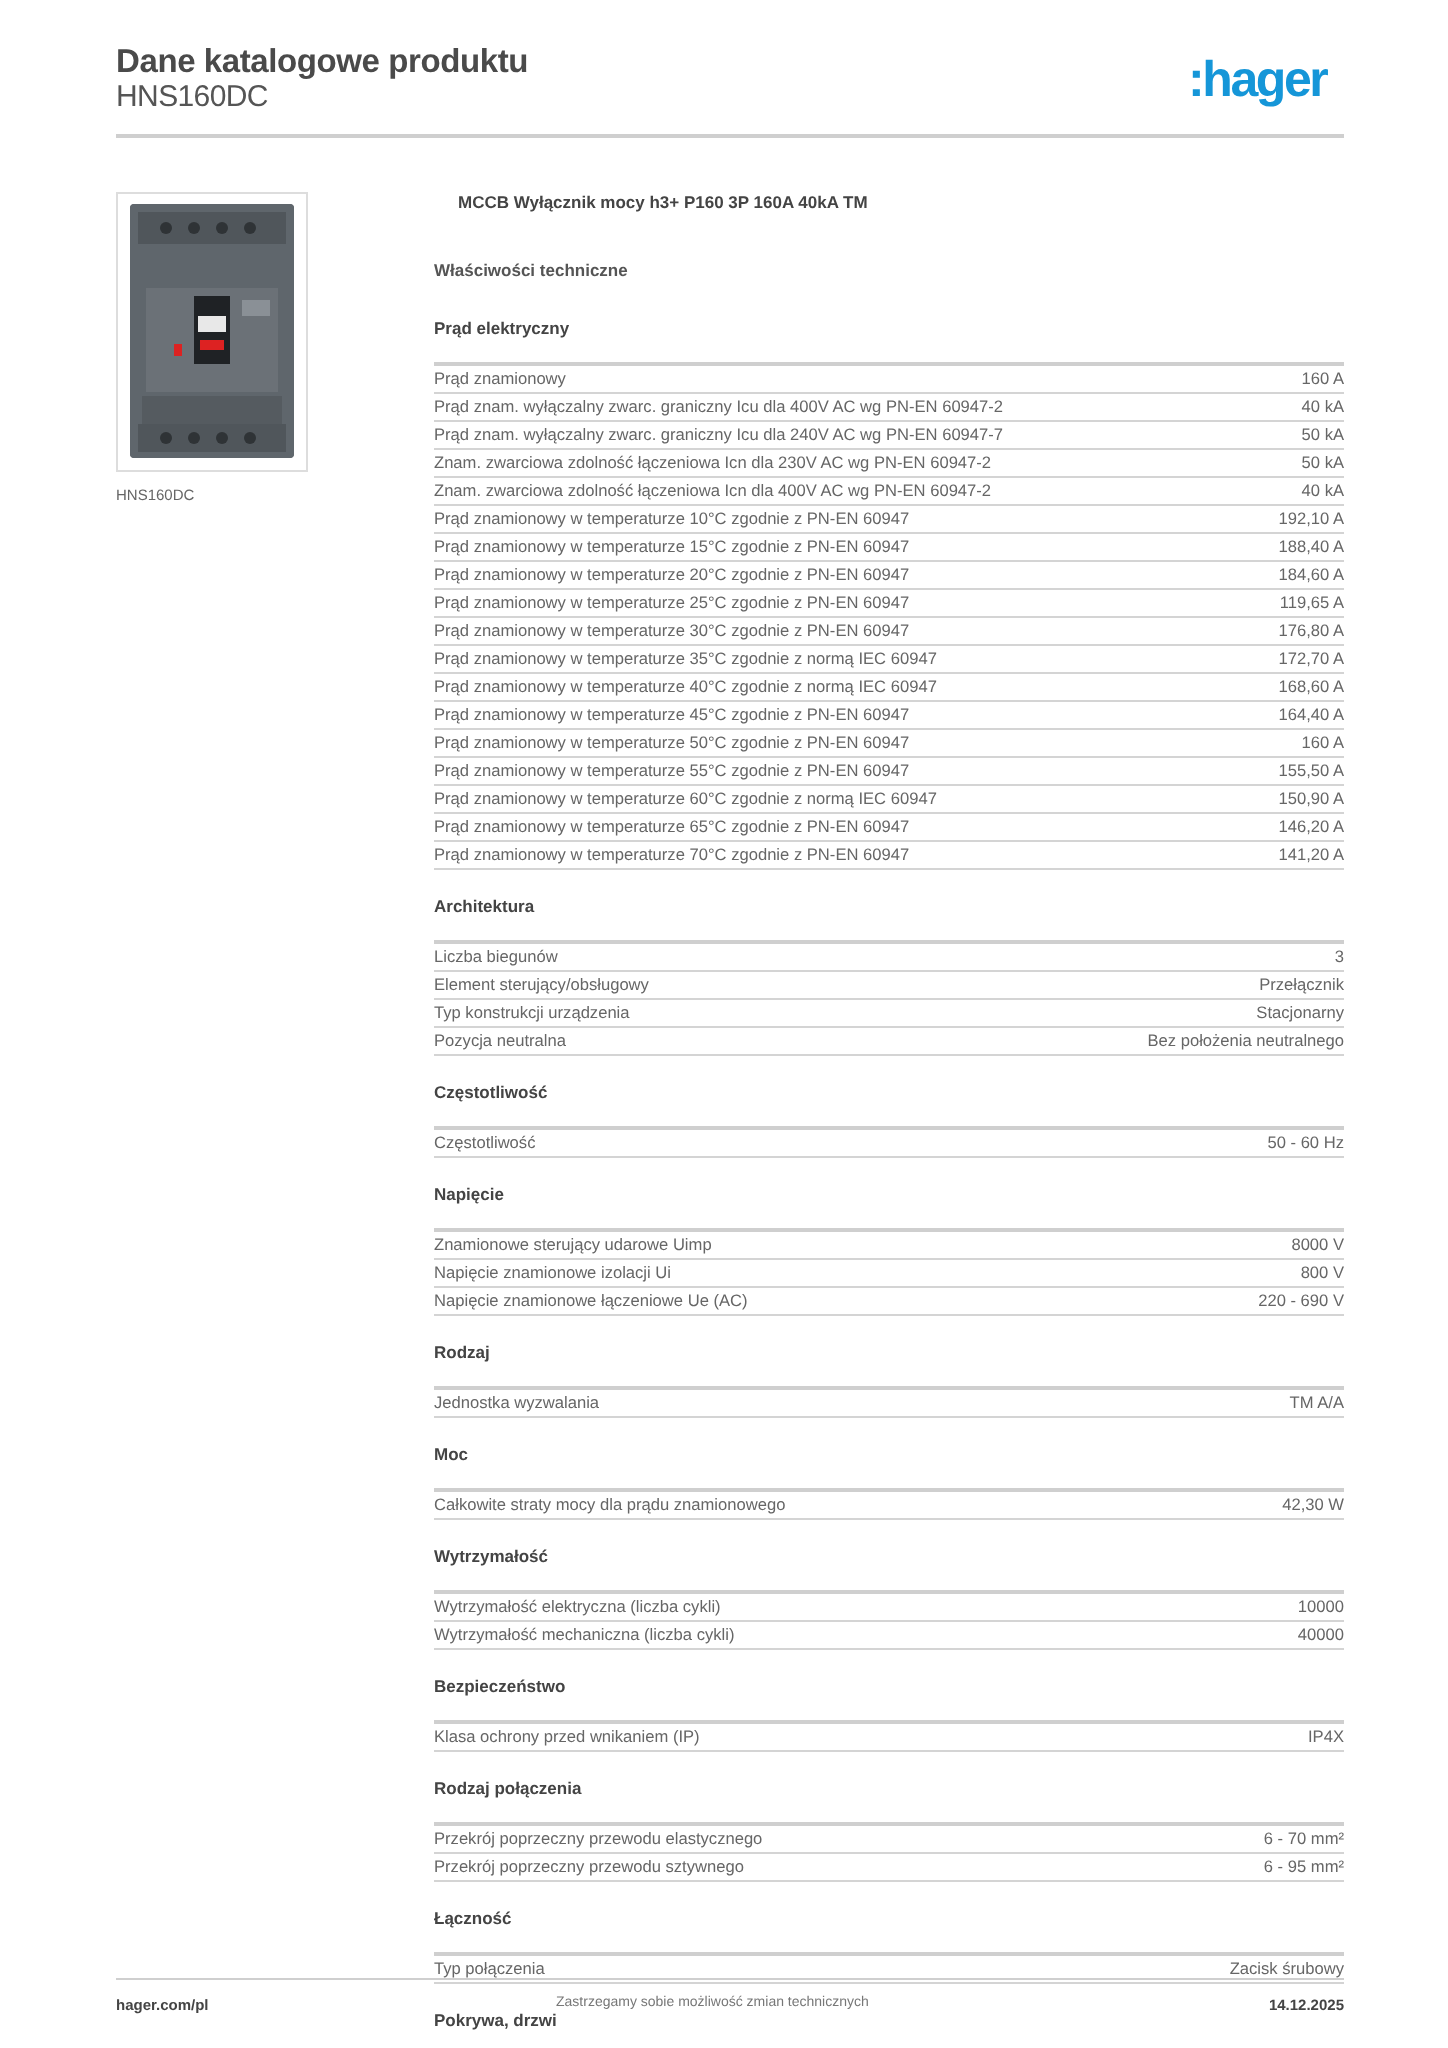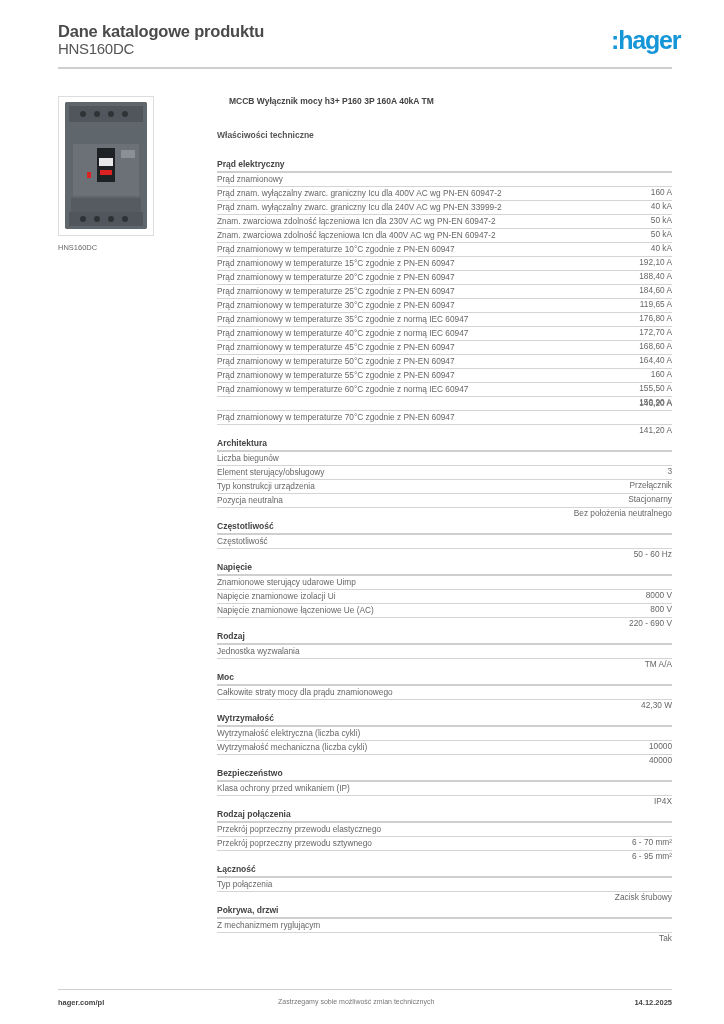--- a/index.html
+++ b/index.html
@@ -1,30 +1,30 @@
 <!DOCTYPE html>
 <html><head>
 <meta charset="utf-8">
 <style>
   html, body { margin:0; padding:0; background:#fff; }
   body { width:724px; height:1024px; position:relative; font-family:"Liberation Sans", sans-serif; color:#555; overflow:hidden; }
   .hdr-title { position:absolute; left:58px; top:22px; font-size:16.5px; font-weight:bold; color:#4a4a4a; letter-spacing:-0.2px; }
   .hdr-sub { position:absolute; left:58px; top:40px; font-size:15px; color:#555; letter-spacing:-0.3px; }
-  .logo { position:absolute; left:594px; top:26px; font-size:25px; font-weight:bold; color:#1596d8; letter-spacing:-1.2px; line-height:28px;margin-left:17px; }
+  .logo { position:absolute; left:594px; top:26px; font-size:25px; font-weight:bold; color:#1596d8; letter-spacing:-1.2px; line-height:28px; }
   .hdr-rule { position:absolute; left:58px; top:67px; width:614px; height:2px; background:#cfcfcf; }
   .photo { position:absolute; left:58px; top:96px; width:94px; height:138px; border:1px solid #ddd; background:#fff; }
   .photo-body { position:absolute; left:6px; top:5px; width:82px; height:127px; background:#5f656b; border-radius:2px; }
   .photo-caption { position:absolute; left:58px; top:243px; font-size:7.5px; color:#666; }
   .content { position:absolute; left:217px; top:96px; width:455px; }
   .prod-title { font-size:8.5px; font-weight:bold; color:#444; height:14px;margin-left:12px; }
   .tech-title { font-size:8.5px; font-weight:bold; color:#555; margin-top:20px; height:14px; }
   .section { margin-top:12px; }
   .section:first-of-type { margin-top:14px; }
-  .sec-head { font-size:8.5px; font-weight:bold; color:#444; height:12px; line-height:12px; border-bottom:2px solid #cfcfcf; padding-bottom:1px; }
-  .row { display:flex; justify-content:space-between; font-size:8.3px; color:#666; height:13px; line-height:13px; border-bottom:1.5px solid #d4d4d4;flex-direction:column; }
+  .sec-head { font-size:8.5px; font-weight:bold; color:#444; height:12px; line-height:12px; border-bottom:2px solid #cfcfcf; padding-bottom:11px; }
+  .row { display:flex; justify-content:space-between; font-size:8.3px; color:#666; height:13px; line-height:13px; border-bottom:1.5px solid #d4d4d4; }
   .row .v { text-align:right; }
   .foot-rule { position:absolute; left:58px; top:989px; width:614px; height:1px; background:#cfcfcf; }
   .foot-l { position:absolute; left:58px; top:998px; font-size:7.5px; font-weight:bold; color:#444; }
   .foot-c { position:absolute; left:278px; top:998px; font-size:7px; color:#777; }
   .foot-r { position:absolute; right:52px; top:998px; font-size:7.5px; font-weight:bold; color:#444; }
 </style>
 </head>
 <body>
 
 <div class="hdr-title">Dane katalogowe produktu</div>
@@ -64,21 +64,21 @@
         <div class="sec-head">Prąd elektryczny</div>
         <div class="row">
           <span>Prąd znamionowy</span>
           <span class="v">160 A</span>
         </div>
         <div class="row">
           <span>Prąd znam. wyłączalny zwarc. graniczny Icu dla 400V AC wg PN-EN 60947-2</span>
           <span class="v">40 kA</span>
         </div>
         <div class="row">
-          <span>Prąd znam. wyłączalny zwarc. graniczny Icu dla 240V AC wg PN-EN 33999-2</span>
+          <span>Prąd znam. wyłączalny zwarc. graniczny Icu dla 240V AC wg PN-EN 60947-7</span>
           <span class="v">50 kA</span>
         </div>
         <div class="row">
           <span>Znam. zwarciowa zdolność łączeniowa Icn dla 230V AC wg PN-EN 60947-2</span>
           <span class="v">50 kA</span>
         </div>
         <div class="row">
           <span>Znam. zwarciowa zdolność łączeniowa Icn dla 400V AC wg PN-EN 60947-2</span>
           <span class="v">40 kA</span>
         </div>
@@ -120,20 +120,21 @@
         </div>
         <div class="row">
           <span>Prąd znamionowy w temperaturze 55°C zgodnie z PN-EN 60947</span>
           <span class="v">155,50 A</span>
         </div>
         <div class="row">
           <span>Prąd znamionowy w temperaturze 60°C zgodnie z normą IEC 60947</span>
           <span class="v">150,90 A</span>
         </div>
         <div class="row">
+          <span>Prąd znamionowy w temperaturze 65°C zgodnie z PN-EN 60947</span>
           <span class="v">146,20 A</span>
         </div>
         <div class="row">
           <span>Prąd znamionowy w temperaturze 70°C zgodnie z PN-EN 60947</span>
           <span class="v">141,20 A</span>
         </div>
       </div>
       <div class="section">
         <div class="sec-head">Architektura</div>
         <div class="row">

